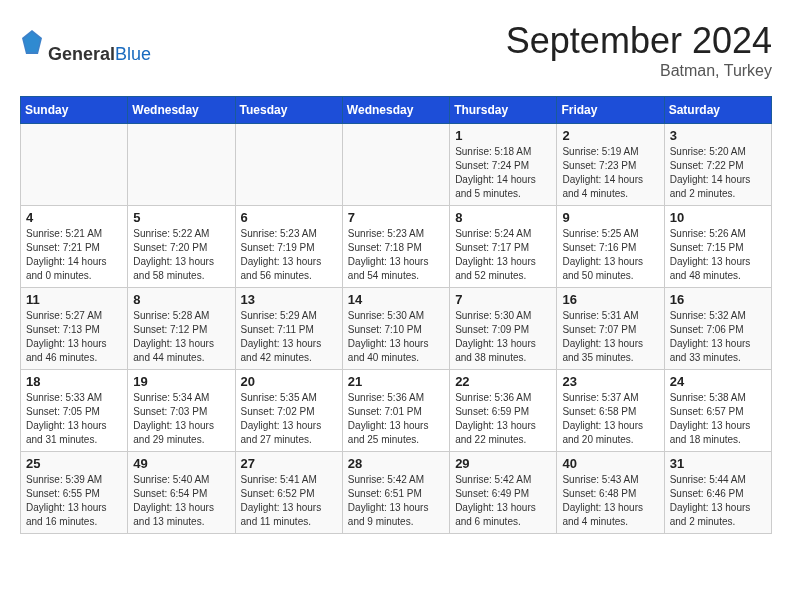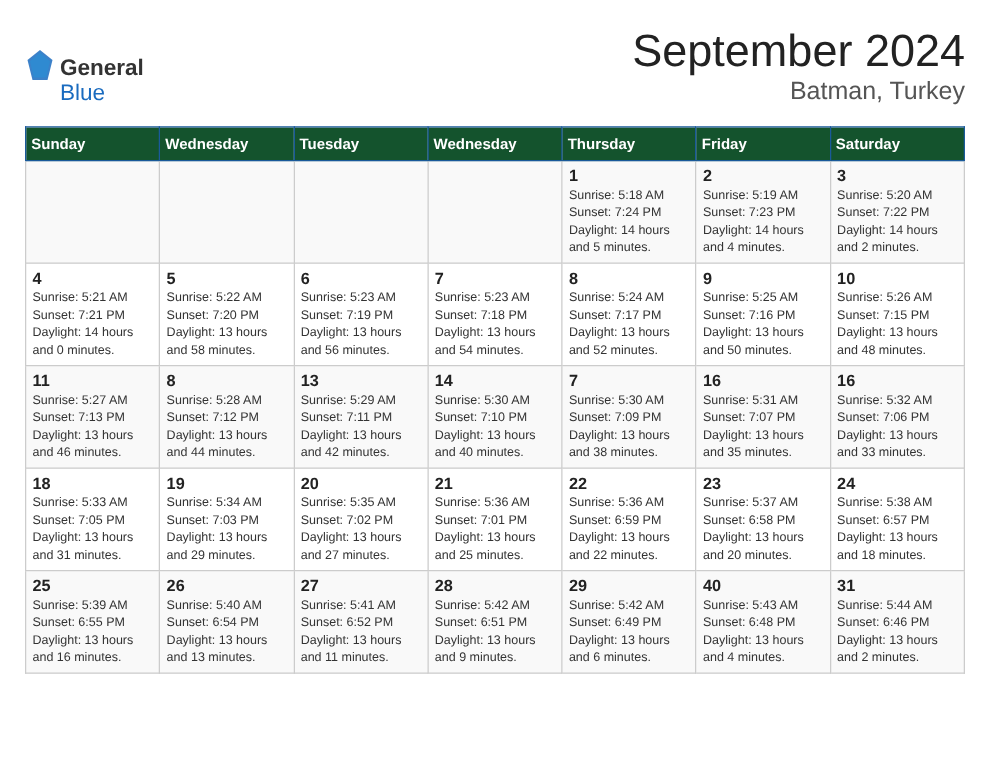--- a/index.html
+++ b/index.html
@@ -16,21 +16,20 @@
       align-items: flex-start;
       margin-bottom: 16px;
     }
     .logo {
       display: flex;
       align-items: center;
       gap: 4px;
     }
     .logo-text {
       display: flex;
-      flex-direction: column;
       line-height: 1.1;
       margin-top: 25px;
     }
     .logo-general {
       font-size: 18px;
       font-weight: bold;
       color: #333;
     }
     .logo-blue {
       font-size: 18px;
@@ -43,30 +42,30 @@
     }
     .title-block {
       text-align: right;
     }
     .calendar-title {
       font-size: 36px;
       font-weight: normal;
       color: #222;
     }
     .calendar-subtitle {
-      font-size: 20px;
+      font-size: 16px;
       color: #555;
     }
     table {
       width: 100%;
       border-collapse: collapse;
       font-size: 11px;
     }
     thead tr {
-      background-color: #14532d;
+      background-color: #1d4ed8;
       color: #fff;
     }
     thead th {
       padding: 6px 4px;
       text-align: left;
       font-size: 12px;
       font-weight: 600;
       border: 1px solid #1a5a9a;
     }
     tbody tr {
@@ -240,21 +239,21 @@
           <div class="day-number">24</div>
           <div class="day-info">Sunrise: 5:38 AM<br>Sunset: 6:57 PM<br>Daylight: 13 hours<br>and 18 minutes.</div>
         </td>
       </tr>
       <tr>
         <td>
           <div class="day-number">25</div>
           <div class="day-info">Sunrise: 5:39 AM<br>Sunset: 6:55 PM<br>Daylight: 13 hours<br>and 16 minutes.</div>
         </td>
         <td>
-          <div class="day-number">26</div>
+          <div class="day-number">49</div>
           <div class="day-info">Sunrise: 5:40 AM<br>Sunset: 6:54 PM<br>Daylight: 13 hours<br>and 13 minutes.</div>
         </td>
         <td>
           <div class="day-number">27</div>
           <div class="day-info">Sunrise: 5:41 AM<br>Sunset: 6:52 PM<br>Daylight: 13 hours<br>and 11 minutes.</div>
         </td>
         <td>
           <div class="day-number">28</div>
           <div class="day-info">Sunrise: 5:42 AM<br>Sunset: 6:51 PM<br>Daylight: 13 hours<br>and 9 minutes.</div>
         </td>

